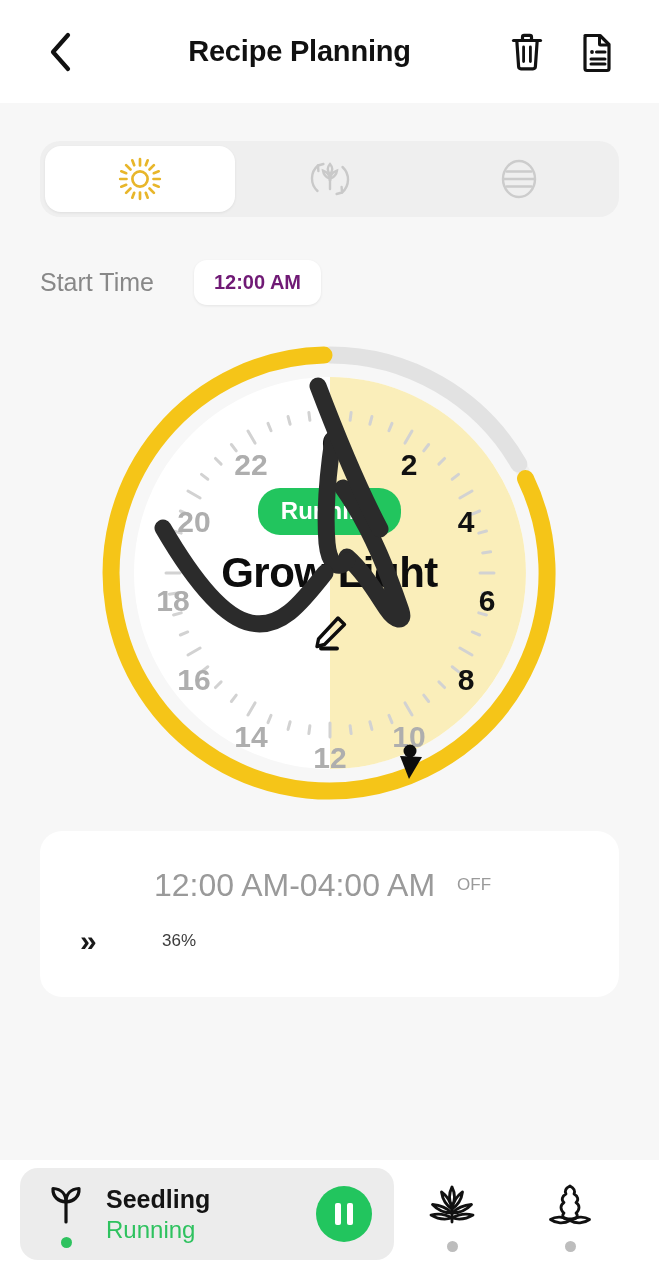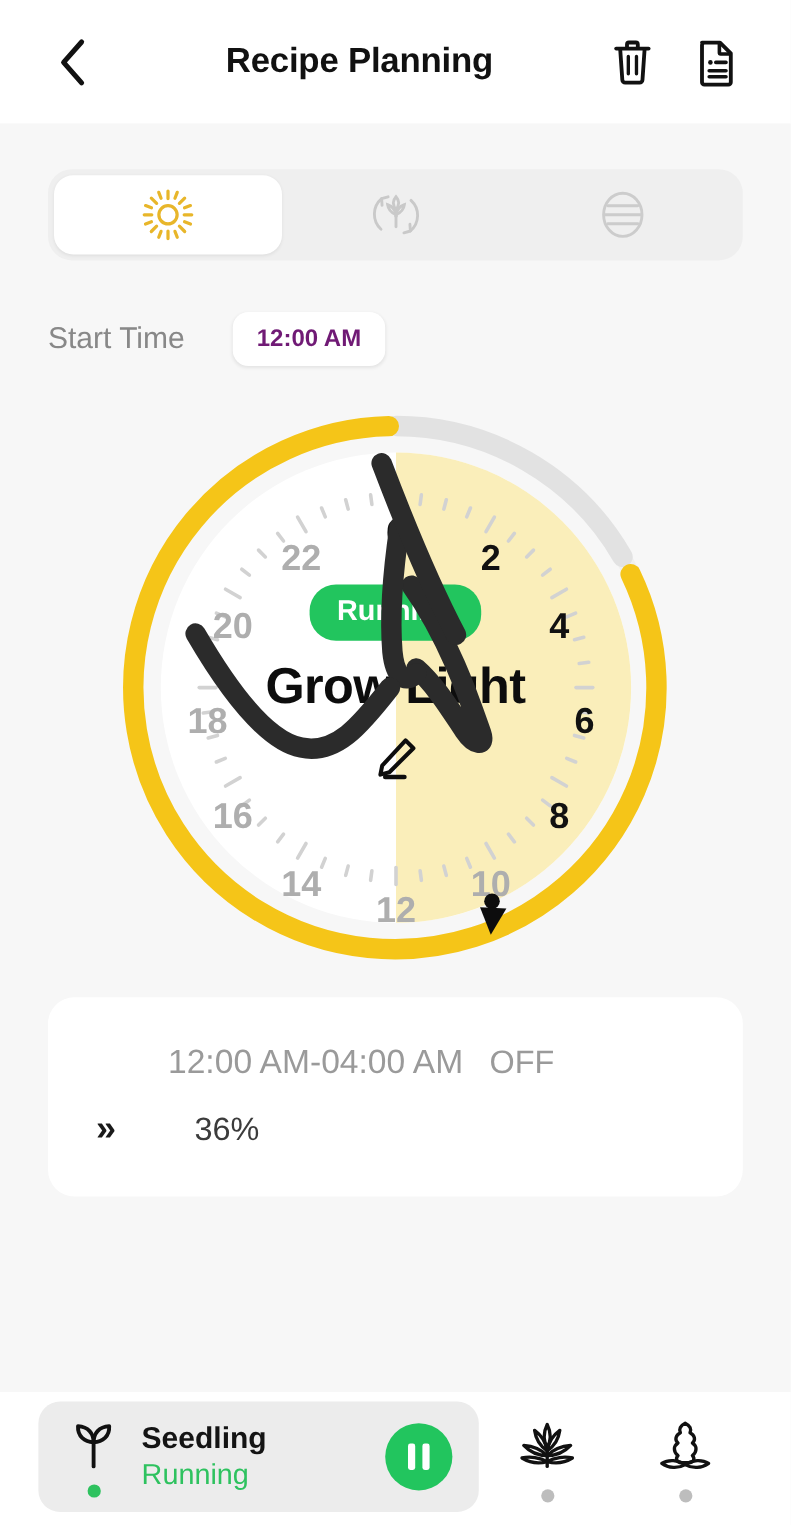--- a/index.html
+++ b/index.html
@@ -131,33 +131,33 @@
     padding-left: 100px;
   }
   .sched-row .chev {
     position: absolute;
     margin-left: -60px;
     font-size: 30px;
     font-weight: bold;
     color: #1a1a1a;
     letter-spacing: -4px;
   }
-  .sched-range { font-size: 28px; }
-  .sched-val { font-size: 27px; margin-left: 22px; }
+  .sched-range { font-size: 32px; margin-left: 14px; }
+  .sched-val { font-size: 17px; margin-left: 22px; }
   .sched-row.off .sched-range, .sched-row.off .sched-val { color: #9a9a9a; }
   .sched-row.on .sched-range, .sched-row.on .sched-val { color: #3c3c3c; }
 
   
   .bottombar {
     flex: 0 0 auto;
     height: 120px;
     background: #ffffff;
     display: flex;
     align-items: flex-start;
-    padding: 8px 30px 0 32px;
+    padding: 8px 30px 0 20px;
     gap: 0;
   }
   .stage-card {
     width: 380px;
     height: 92px;
     background: #ececec;
     border-radius: 18px;
     display: flex;
     align-items: center;
     padding: 0 22px 0 24px;

